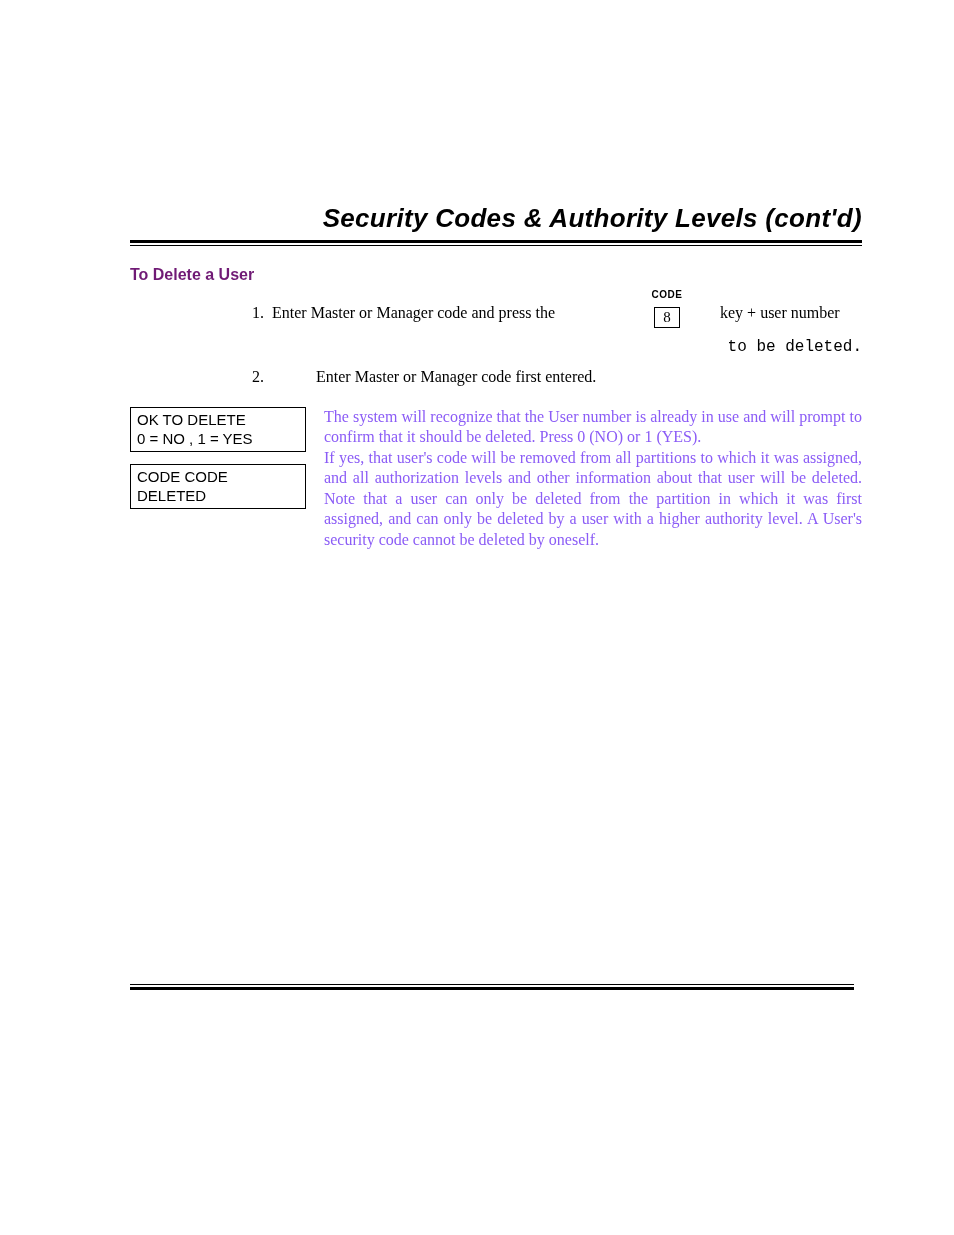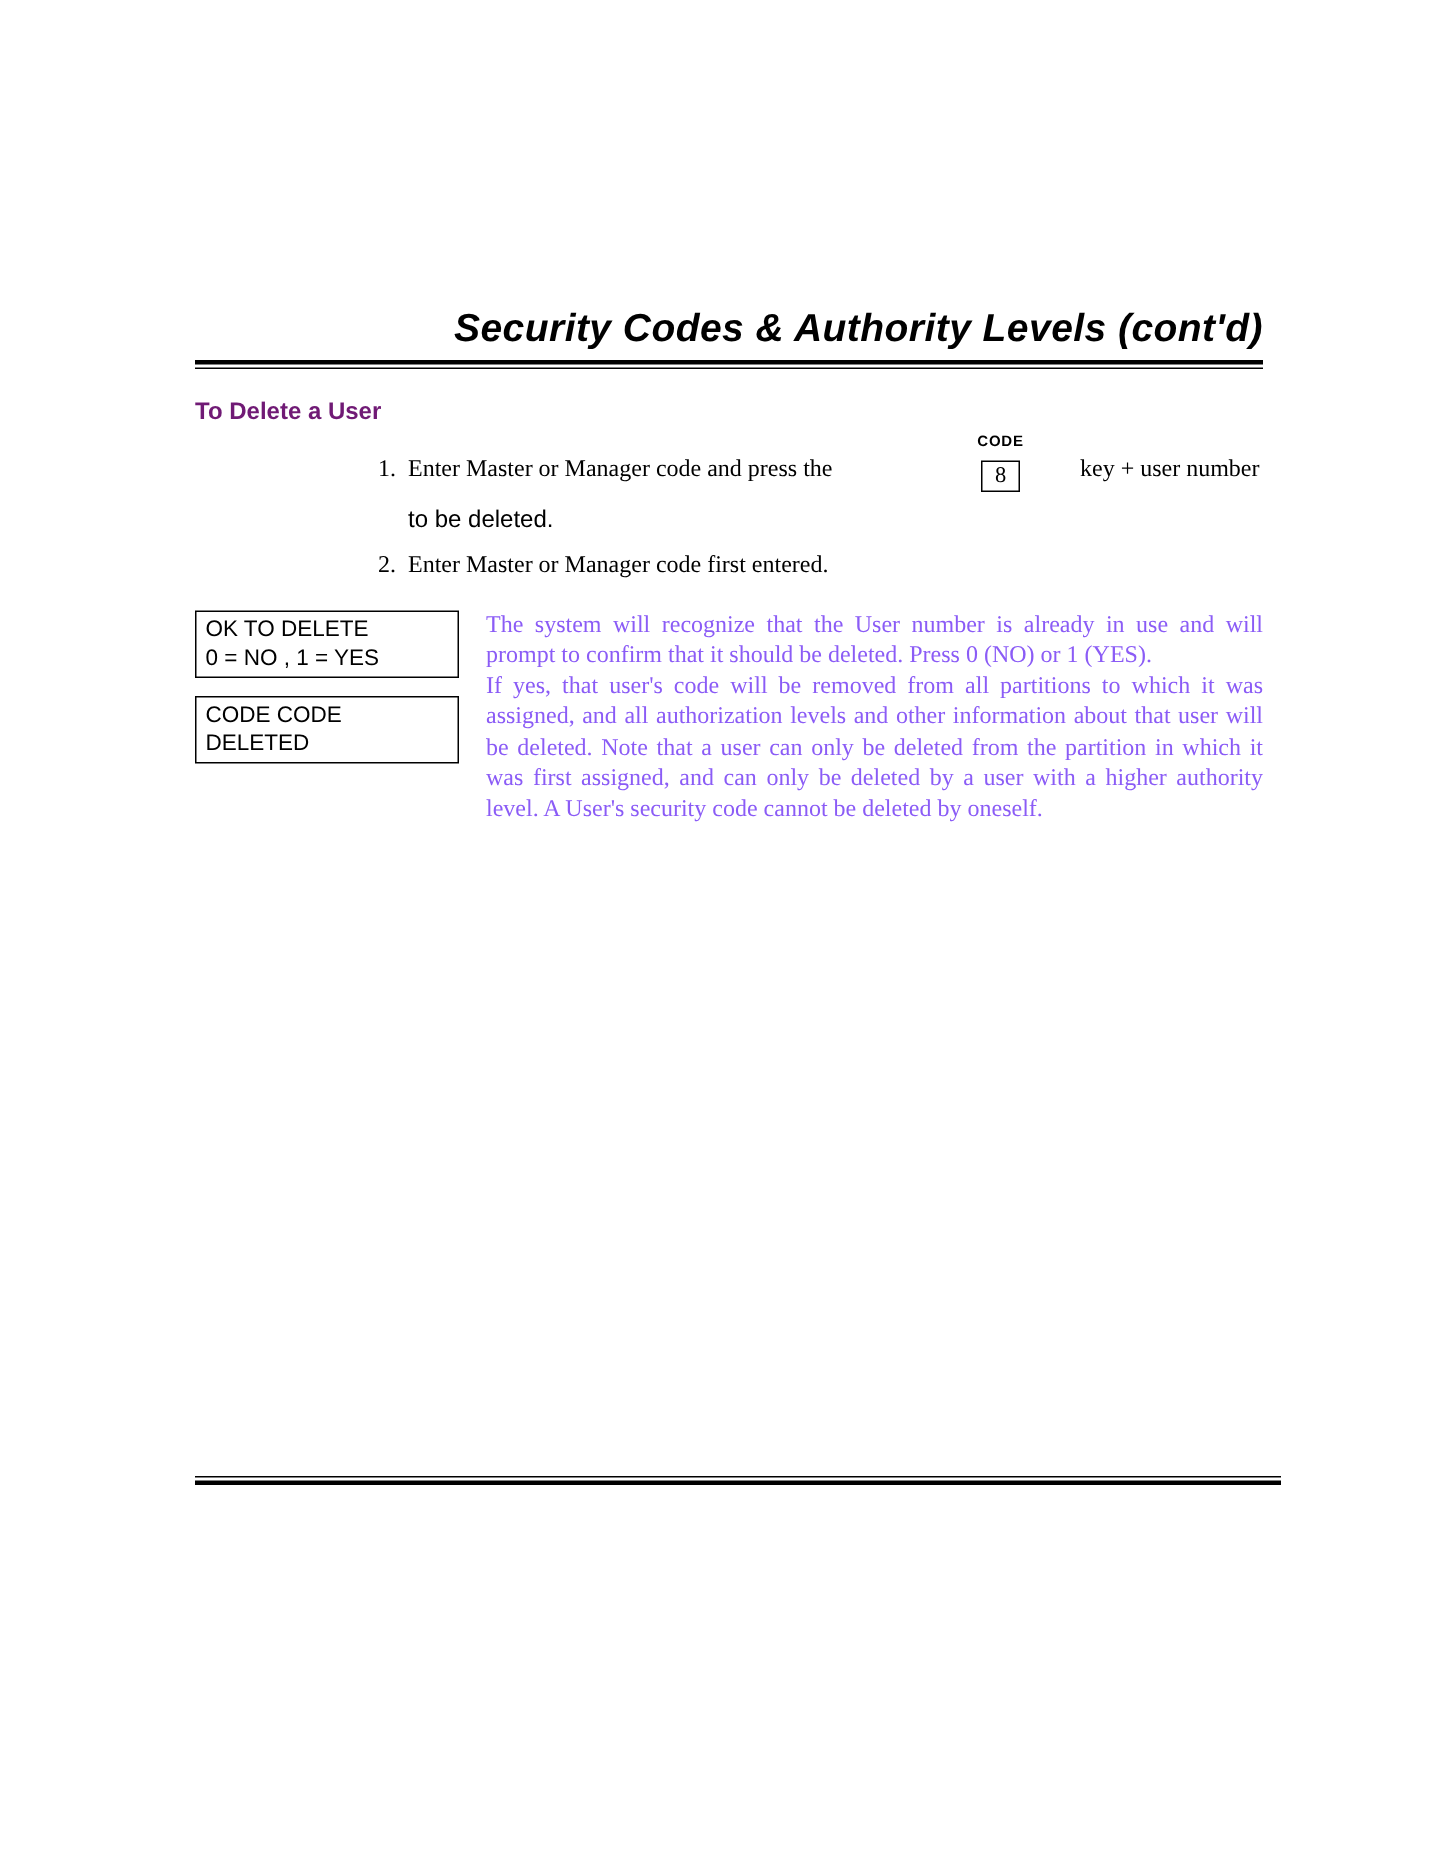--- a/index.html
+++ b/index.html
@@ -10,21 +10,21 @@
     body {
       width: 954px;
       height: 1235px;
       background: #ffffff;
       font-family: Georgia, 'Times New Roman', serif;
       position: relative;
     }
     .page-content {
       position: absolute;
       left: 130px;
-      right: 112px;
+      right: 92px;
       top: 203px;
     }
     .page-title {
       font-family: Arial, Helvetica, sans-serif;
       font-weight: bold;
       font-style: italic;
       font-size: 26px;
       text-align: right;
       letter-spacing: 0.3px;
       color: #000;
@@ -64,20 +64,21 @@
       text-align: right;
       padding-right: 8px;
     }
     .step-text-1 {
       font-family: Georgia, 'Times New Roman', serif;
       width: 360px;
       flex-shrink: 0;
     }
     .step-text-full {
       font-family: Georgia, 'Times New Roman', serif;
+      margin-left: 44px;
     }
     .code-label-cell {
       width: 70px;
       flex-shrink: 0;
       text-align: center;
       margin-top: -14px;
     }
     .code-label {
       font-family: Liberation Sans, sans-serif;
       font-weight: bold;
@@ -96,21 +97,22 @@
       font-family: Georgia, 'Times New Roman', serif;
       font-size: 15px;
     }
     .step-suffix {
       font-family: Georgia, 'Times New Roman', serif;
       padding-left: 18px;
     }
     .step-cont {
       margin-left: 26px;
       margin-top: 10px;
-      font-family: Liberation Sans, sans-serif;
+      font-family: Liberation Mono, monospace;
+      text-align: right;
     }
     .details-row {
       display: flex;
       margin-top: 18px;
       gap: 18px;
     }
     .display-col {
       width: 176px;
       flex-shrink: 0;
     }

